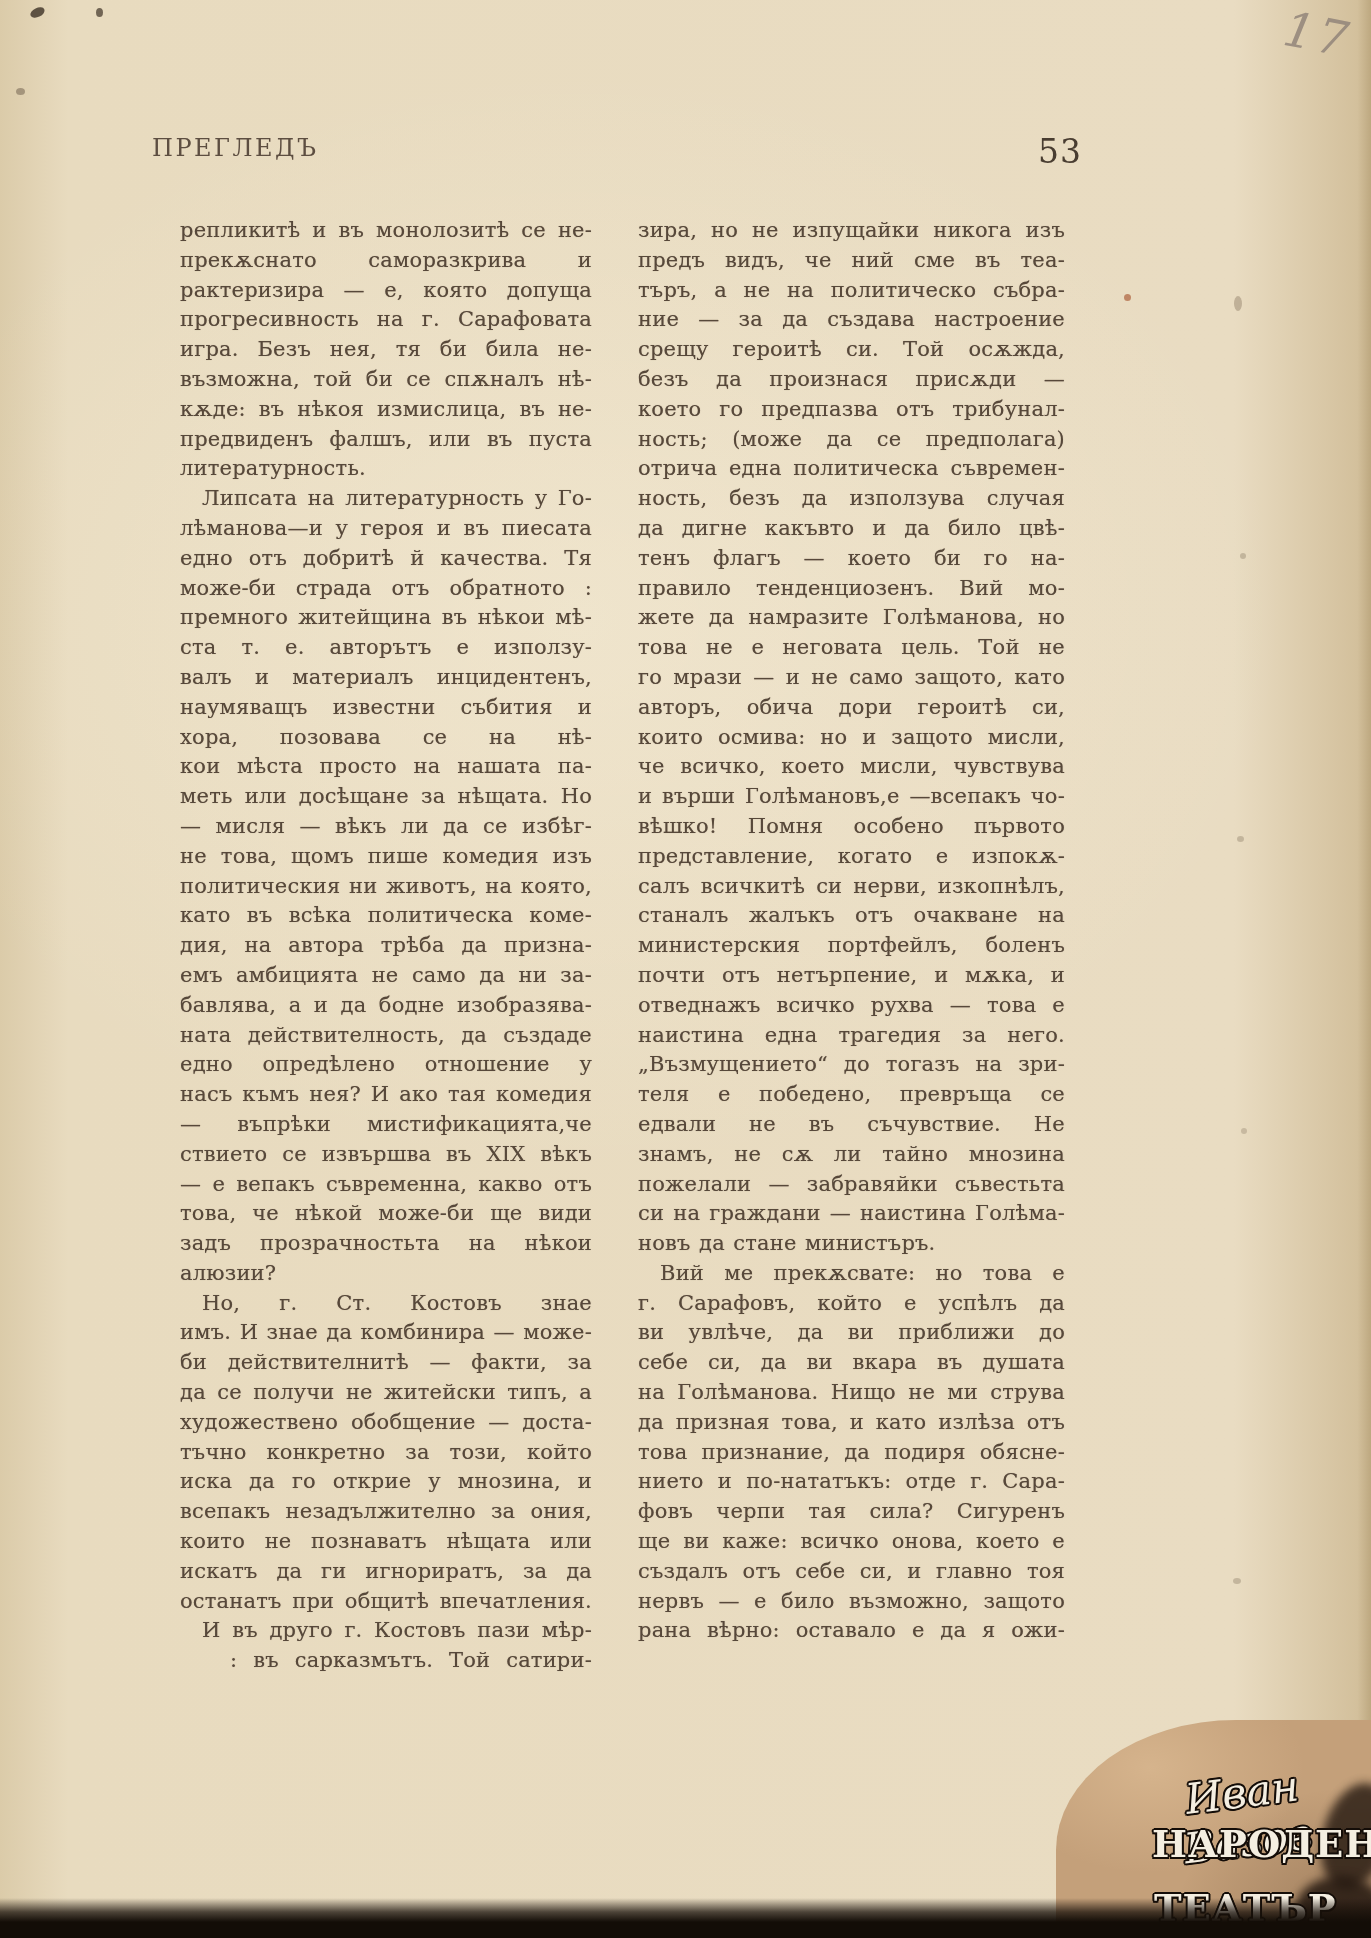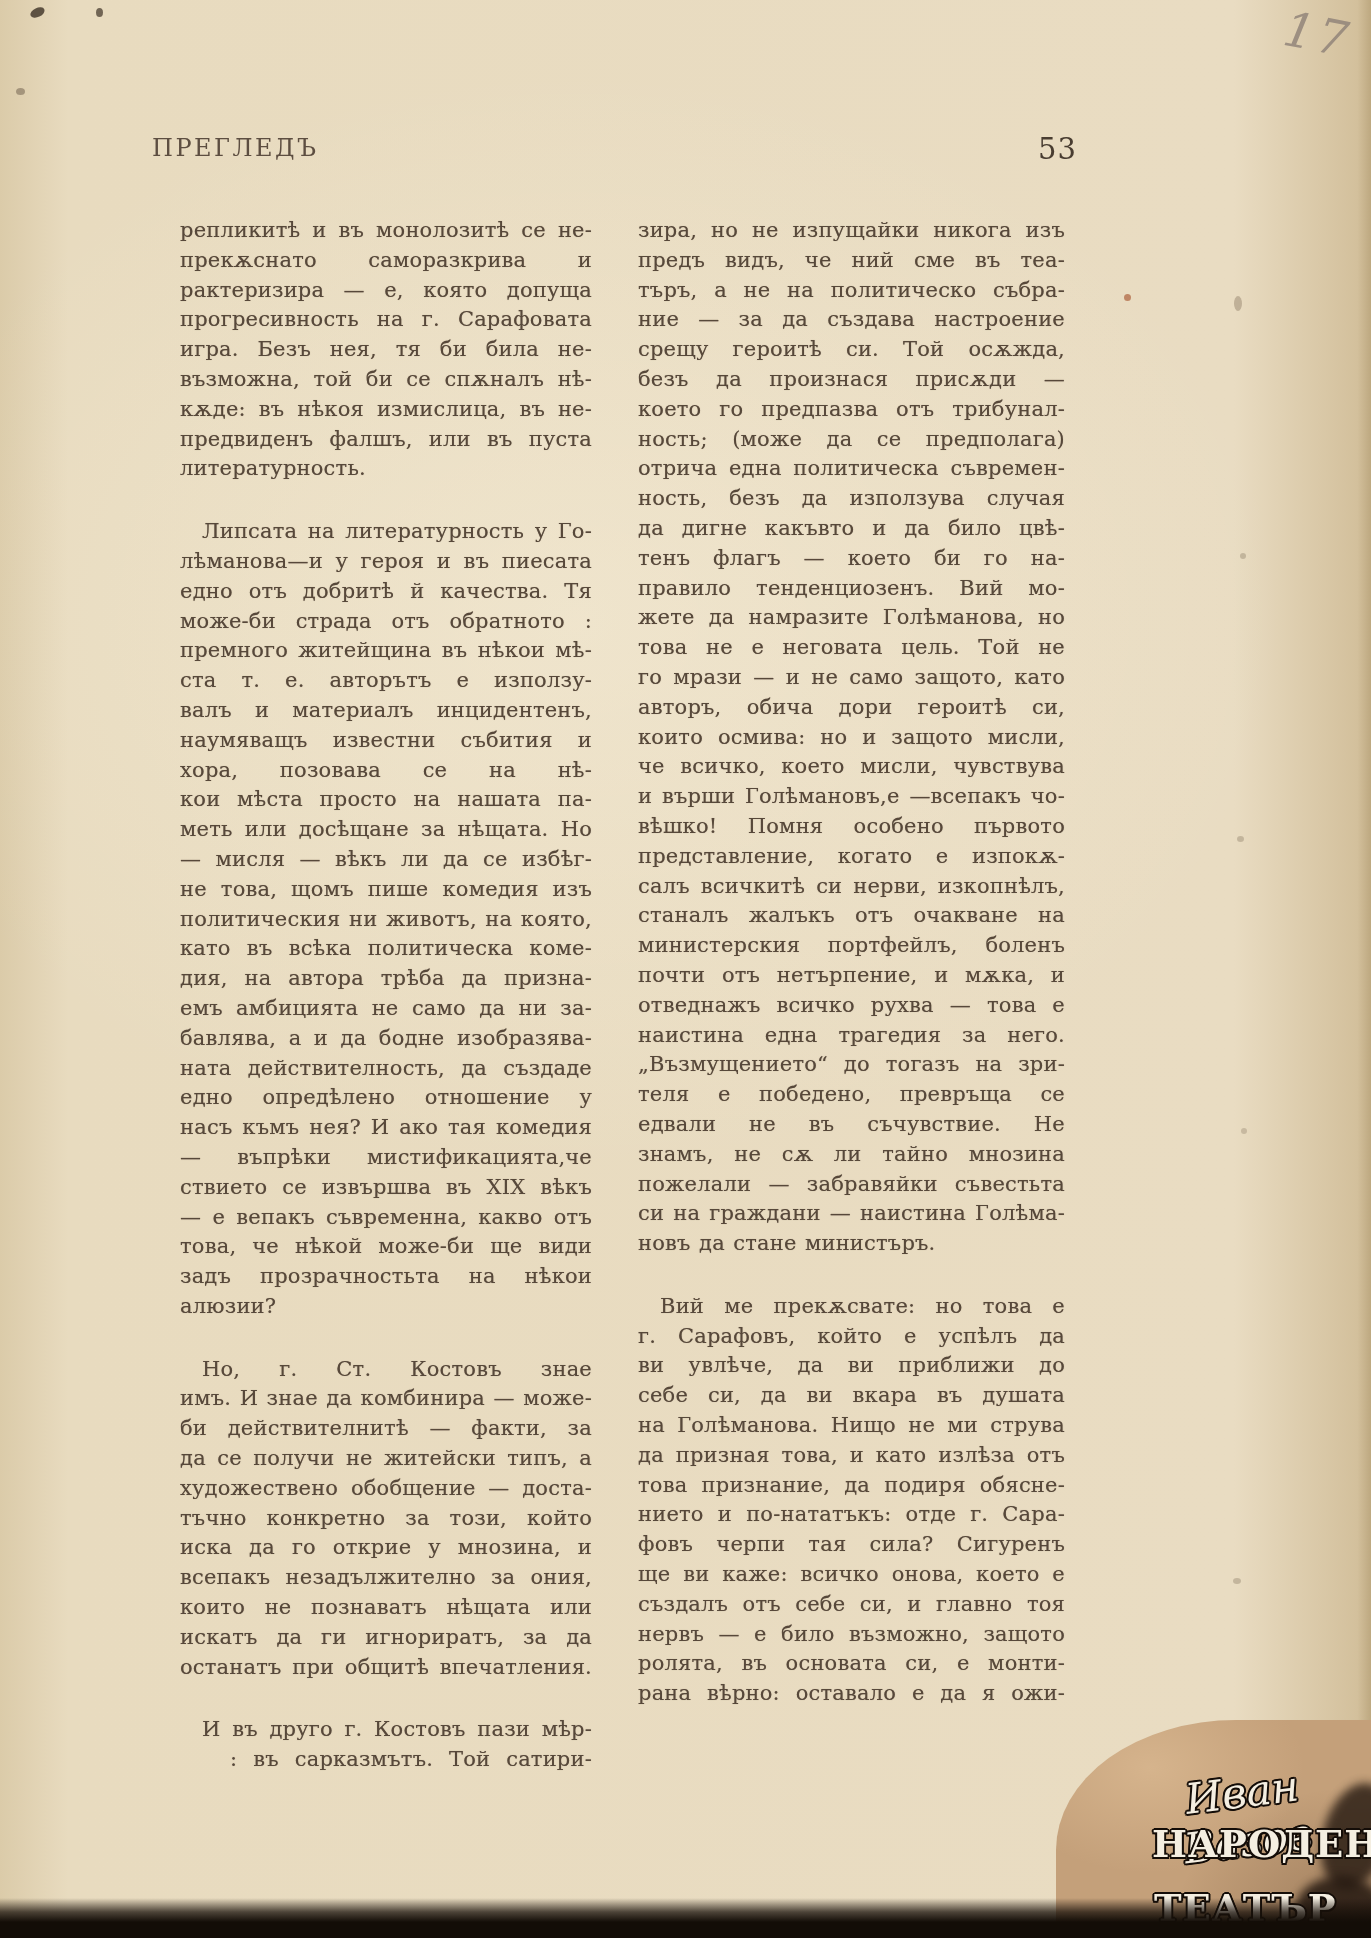--- a/index.html
+++ b/index.html
@@ -15,41 +15,41 @@
       linear-gradient(90deg, #dbcba9 0%, #e8dbbf 5%, #e9dcc2 90%, #d3c09c 99%, #bda880 100%),
       #e7dabd;
   }
   
   .header{
     position:absolute;left:152px;top:134px;
     font-size:24px;letter-spacing:2.5px;color:#5d4e41;font-weight:500;
   }
   .pagenum{
     position:absolute;left:1038px;top:132px;
-    font-size:29px;color:#493d31;letter-spacing:1px;
+    font-size:33px;color:#493d31;letter-spacing:1px;
   }
   .handwritten{
     position:absolute;left:1284px;top:6px;
     font-size:48px;font-style:italic;color:#92857a;
     transform:rotate(11deg);opacity:.85;letter-spacing:3px;
   }
   
   .col{
     position:absolute;top:216px;
     font-size:21px;line-height:29.8px;color:#57483a;
     letter-spacing:0.2px;word-spacing:1.5px;
     text-shadow:0 0 0.7px rgba(87,72,58,0.55);
   }
   .col.left{left:180px;width:412px;}
   .col.right{left:638px;width:427px;}
   .tline{height:29.8px;overflow:hidden;text-align:justify;}
   .tline::after{content:"";display:inline-block;width:100%;height:0;}
   .tline.shortline{text-align:left;}
   .tline.shortline::after{width:0;}
-  .tline.ind1{text-indent:22px;margin-top:33px;}
+  .tline.ind1{text-indent:22px;}
   .tline.ind2{text-indent:50px;}
   
   .speck{position:absolute;border-radius:50%;}
   .sp1{left:30px;top:8px;width:15px;height:9px;background:#3c3126;transform:rotate(-25deg);opacity:.8;}
   .sp2{left:96px;top:8px;width:7px;height:9px;background:#4a3d30;opacity:.75;}
   .sp3{left:16px;top:88px;width:9px;height:7px;background:#6a5a48;opacity:.5;}
   .sp4{left:1124px;top:294px;width:7px;height:7px;background:#b06a45;opacity:.75;}
   .sp5{left:1234px;top:296px;width:8px;height:15px;background:#8d7c66;opacity:.45;}
   .sp6{left:1240px;top:553px;width:6px;height:6px;background:#8d7c66;opacity:.4;}
   .sp7{left:1237px;top:836px;width:7px;height:6px;background:#8d7c66;opacity:.4;}
@@ -186,21 +186,20 @@
       <div class="tline">ви увлѣче, да ви приближи до</div>
       <div class="tline">себе си, да ви вкара въ душата</div>
       <div class="tline">на Голѣманова. Нищо не ми струва</div>
       <div class="tline">да призная това, и като излѣза отъ</div>
       <div class="tline">това признание, да подиря обясне-</div>
       <div class="tline">нието и по-нататъкъ: отде г. Сара-</div>
       <div class="tline">фовъ черпи тая сила? Сигуренъ съмъ,</div>
       <div class="tline">ще ви каже: всичко онова, което е</div>
       <div class="tline">създалъ отъ себе си, и главно тоя</div>
       <div class="tline">нервъ — е било възможно, защото</div>
-      <div class="tline">ролята, въ основата си, е монти-</div>
       <div class="tline">рана вѣрно: оставало е да я ожи-</div>
     </div>
 
   <div class="speck sp1"></div>
   <div class="speck sp2"></div>
   <div class="speck sp3"></div>
   <div class="speck sp4"></div>
   <div class="speck sp5"></div>
   <div class="speck sp6"></div>
   <div class="speck sp7"></div>

